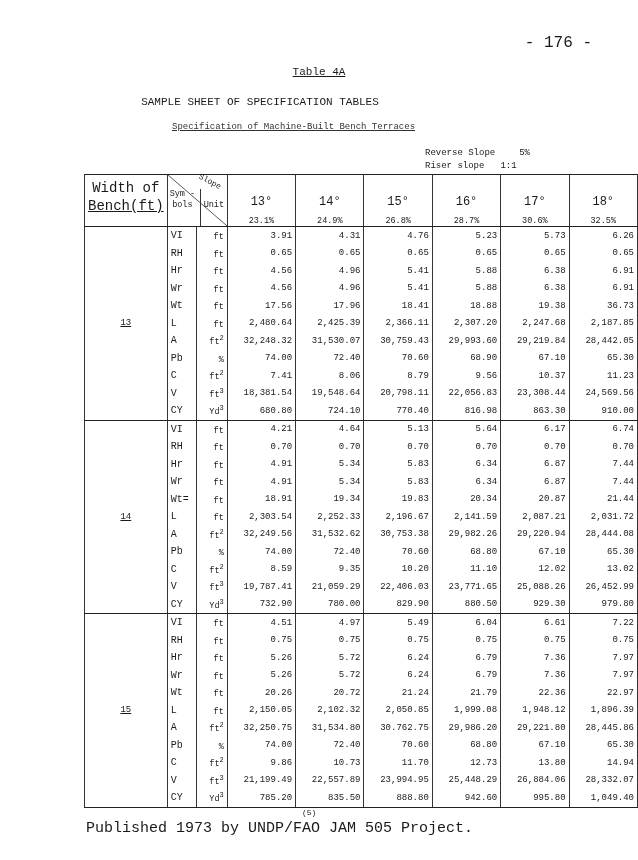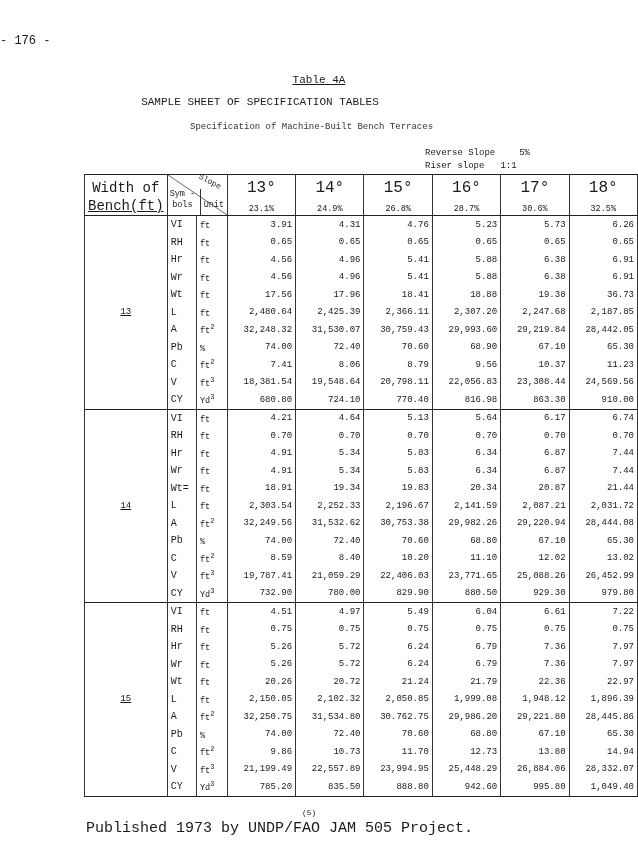--- a/index.html
+++ b/index.html
@@ -1,40 +1,40 @@
 <!DOCTYPE html>
 <html><head>
 <meta charset="utf-8">
 <style>
   html, body { margin:0; padding:0; background:#fff; }
   body { width:638px; height:860px; position:relative; overflow:hidden;
          font-family:"Liberation Mono","DejaVu Sans Mono",monospace; color:#1a1a1a; }
-  .page-num { position:absolute; top:34px; left:0; width:592px; text-align:left; font-size:12px; }
-  .table-title { position:absolute; top:74px; left:0; width:638px; text-align:center; font-size:11px; text-decoration:underline; }
+  .page-num { position:absolute; top:34px; left:0; width:592px; text-align:right; font-size:16px; }
+  .table-title { position:absolute; top:66px; left:0; width:638px; text-align:center; font-size:11px; text-decoration:underline; }
   .sheet-title { position:absolute; top:96px; left:0; width:520px; text-align:center; font-size:11px; }
-  .subtitle { position:absolute; top:122px; left:190px; font-size:9px; color:#333; }
+  .subtitle { position:absolute; top:122px; left:172px; font-size:9px; text-decoration:underline; color:#333; }
   .params { position:absolute; top:147px; left:425px; font-size:9px; line-height:13px; }
   .params div span { margin-left:10px; }
   table.spec { position:absolute; top:174px; left:84px; border-collapse:collapse; font-size:9px; }
   table.spec td, table.spec th { border-left:1px solid #333; border-right:1px solid #333; padding:0 3px; height:17.5px; font-weight:normal; }
   table.spec { border:1.5px solid #222; }
   th { vertical-align:top; }
   .hdr-width { width:52px; text-align:center; border-bottom:1px solid #222; font-size:14px; line-height:18px; padding-top:4px !important; }
   .hdr-diag { position:relative; width:76px; padding:0 !important; border-bottom:1px solid #222; }
   .hdr-diag svg { position:absolute; left:0; top:0; width:100%; height:100%; }
   .slope-lbl { position:absolute; left:30px; top:2px; font-size:8px; transform:rotate(28deg); }
   .sym-lbl { position:absolute; left:2px; top:14px; font-size:8.5px; line-height:11px; }
   .unit-lbl { position:absolute; left:36px; top:25px; font-size:8.5px; }
   .diag-split { position:absolute; left:32px; top:14px; bottom:0; border-left:1px solid #333; }
   .hdr-col { width:78px; text-align:center; border-bottom:1px solid #222; height:36px !important; padding:0 !important; }
-  .hdr-col .deg { display:block; font-size:16px; margin-top:4px; }
+  .hdr-col .deg { display:block; font-size:12px; margin-top:20px; }
   .hdr-col .pct { display:block; font-size:8.5px; margin-top:7px; }
   td.group-cell { text-align:center; vertical-align:middle; width:52px; border-bottom:1.5px solid #222;text-decoration:underline; }
   td.sym { width:28px; font-weight:bold; font-size:10px; }
-  td.unit { width:36px; font-size:8.5px; }
+  td.unit { width:36px; font-size:8.5px;text-align:right; }
   td.unit sup { font-size:7px; }
   td.val { text-align:right; width:78px; }
   tr.last-row td { border-bottom:1.5px solid #222; }
   .footnote-num { position:absolute; top:808px; left:302px; font-size:8px; }
   .footer { position:absolute; top:820px; left:86px; font-size:15px; }
 </style>
 </head>
 <body>
 
 <div class="page-num">- 176 -</div>
@@ -279,21 +279,21 @@
         <td class="val">72.40</td>
         <td class="val">70.60</td>
         <td class="val">68.80</td>
         <td class="val">67.10</td>
         <td class="val">65.30</td>
       </tr>
       <tr>
         <td class="sym">C</td>
         <td class="unit"><span>ft</span><sup>2</sup></td>
         <td class="val">8.59</td>
-        <td class="val">8.40</td>
+        <td class="val">9.35</td>
         <td class="val">10.20</td>
         <td class="val">11.10</td>
         <td class="val">12.02</td>
         <td class="val">13.02</td>
       </tr>
       <tr>
         <td class="sym">V</td>
         <td class="unit"><span>ft</span><sup>3</sup></td>
         <td class="val">19,787.41</td>
         <td class="val">21,059.29</td>

